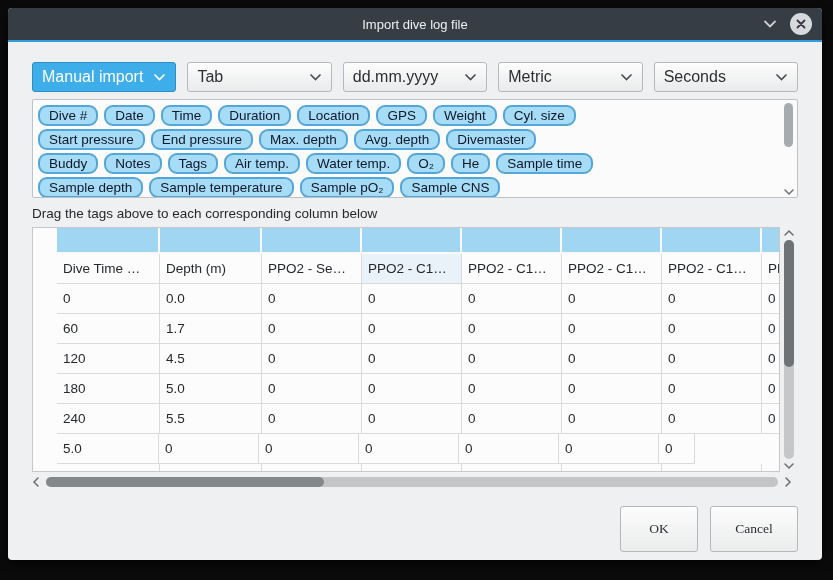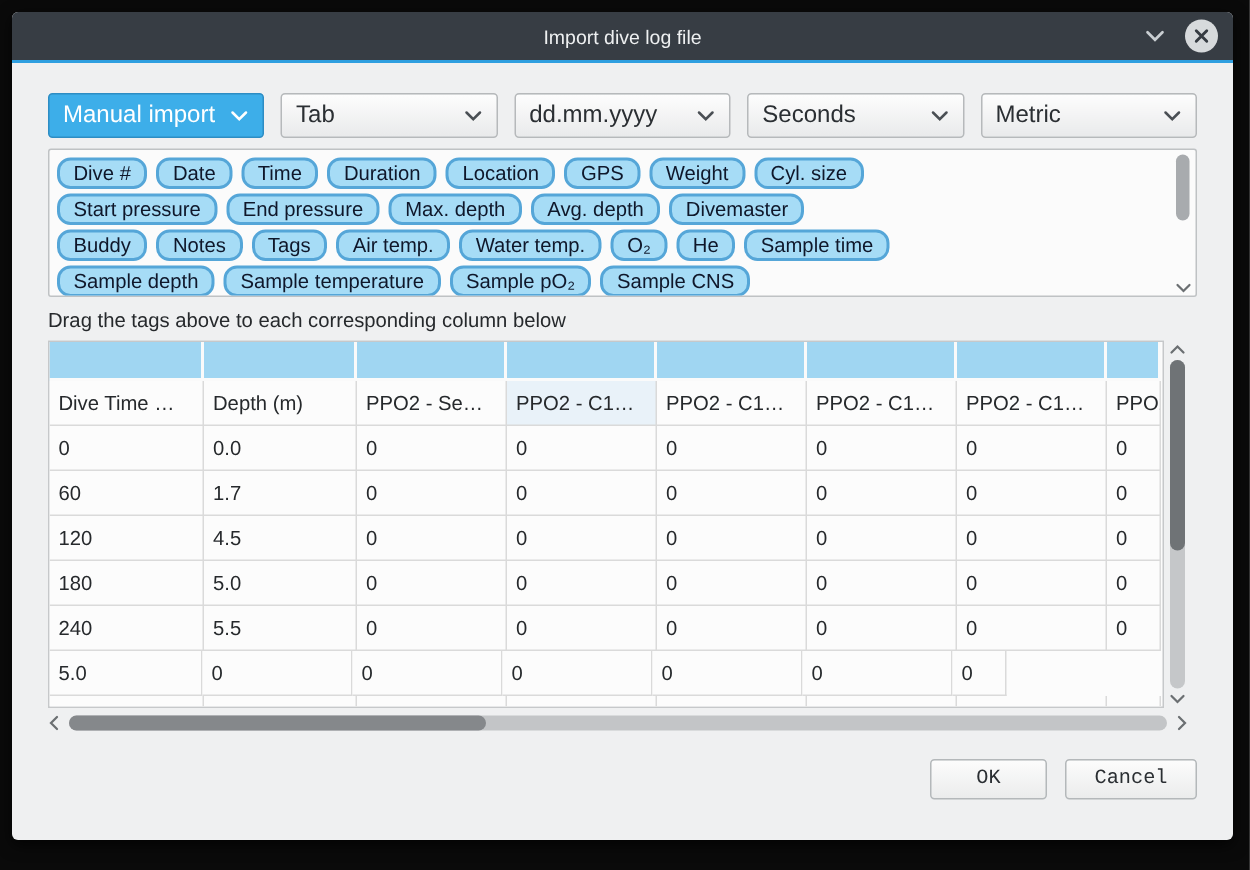--- a/index.html
+++ b/index.html
@@ -27,42 +27,42 @@
   .tag-row{display:flex;gap:6px;margin-bottom:3px;}
   .tag{display:inline-block;background:#a6dcf6;border:2px solid #55a6d8;border-radius:9px;
        padding:1px 9px;font-size:13.5px;color:#0f172a;white-space:nowrap;cursor:grab;}
   .tags-scroll{position:absolute;right:1px;top:1px;bottom:1px;width:15px;display:flex;flex-direction:column;align-items:center;}
   .tags-thumb{width:9px;height:44px;background:#a8abae;border-radius:5px;margin-top:2px;}
   .tags-scroll .sp{flex:1;}
   
   .hint{margin:8px 0 6px 0;font-size:13.5px;color:#26292c;}
   
   .table-area{display:flex;}
-  .grid{width:742px;border:1px solid #c6c8ca;background:#fcfcfc;overflow:hidden;}
+  .grid{width:742px;border:1px solid #c6c8ca;background:#fcfcfc;overflow:hidden;padding-left:24px;}
   .trow{display:flex;}
   .cell{box-sizing:border-box;flex:0 0 auto;border-right:1px solid #dadada;border-bottom:1px solid #dadada;
         white-space:nowrap;overflow:hidden;font-size:13.5px;color:#26292c;padding-left:6px;}
   .cell.drop{height:26px;background:#a0d6f2;border-right:2px solid #fafafa;border-bottom:2px solid #fafafa;}
   .cell.head{height:30px;line-height:29px;background:#fcfcfc;}
   .cell.head.hl{background:#e9f2f9;}
   .cell.body{height:30px;line-height:29px;background:#fcfcfc;}
   .cell.partial{height:7px;border-bottom:none;background:#fcfcfc;}
   
   .table-scroll{width:18px;display:flex;flex-direction:column;align-items:center;padding:2px 0;box-sizing:border-box;}
   .vtrack{flex:1;width:10px;background:#c5c7c9;border-radius:5px;position:relative;margin:3px 0;}
   .vthumb{position:absolute;left:0;top:0;width:10px;height:58%;background:#6f7376;border-radius:5px;}
   
   .hscroll{margin-top:2px;height:16px;display:flex;align-items:center;width:760px;}
   .htrack{flex:1;height:10px;background:#c3c5c7;border-radius:5px;margin:0 6px;position:relative;}
   .hthumb{position:absolute;left:0;top:0;height:10px;width:38%;background:#85888b;border-radius:5px;}
   .harrow{display:flex;align-items:center;cursor:pointer;}
   
   .btn-row{display:flex;justify-content:flex-end;gap:12px;margin-top:16px;}
-  .pbtn{height:27px;border:1px solid #b4b8ba;border-radius:3px;background:linear-gradient(#fcfcfc,#ebecec);
-        font-size:13.5px;color:#2b2f33;font-family:Liberation Mono, monospace;cursor:pointer;}
+  .pbtn{height:46px;border:1px solid #b4b8ba;border-radius:3px;background:linear-gradient(#fcfcfc,#ebecec);
+        font-size:13.5px;color:#2b2f33;font-family:Liberation Serif, serif;cursor:pointer;}
   .pbtn.ok{width:78px;}
   .pbtn.cancel{width:88px;}
 </style>
 </head>
 <body>
 
 <div class="stage">
   <div class="dialog">
 
     <div class="titlebar">
@@ -95,27 +95,27 @@
               <polyline points="2,2 6.5,6.5 11,2" fill="none" stroke="#4a4f54" stroke-width="1.7" stroke-linecap="round"></polyline>
             </svg>
         </div>
         <div class="combo">
           <span>dd.mm.yyyy</span>
           <svg width="13" height="9" viewBox="0 0 13 9">
               <polyline points="2,2 6.5,6.5 11,2" fill="none" stroke="#4a4f54" stroke-width="1.7" stroke-linecap="round"></polyline>
             </svg>
         </div>
         <div class="combo">
+          <span>Metric</span>
+          <svg width="13" height="9" viewBox="0 0 13 9">
+              <polyline points="2,2 6.5,6.5 11,2" fill="none" stroke="#4a4f54" stroke-width="1.7" stroke-linecap="round"></polyline>
+            </svg>
+        </div>
+        <div class="combo">
           <span>Seconds</span>
-          <svg width="13" height="9" viewBox="0 0 13 9">
-              <polyline points="2,2 6.5,6.5 11,2" fill="none" stroke="#4a4f54" stroke-width="1.7" stroke-linecap="round"></polyline>
-            </svg>
-        </div>
-        <div class="combo">
-          <span>Metric</span>
           <svg width="13" height="9" viewBox="0 0 13 9">
               <polyline points="2,2 6.5,6.5 11,2" fill="none" stroke="#4a4f54" stroke-width="1.7" stroke-linecap="round"></polyline>
             </svg>
         </div>
       </div>
 
       <div class="tags-panel">
         <div class="tags-list">
             <div class="tag-row">
               <span class="tag">Dive #</span>

